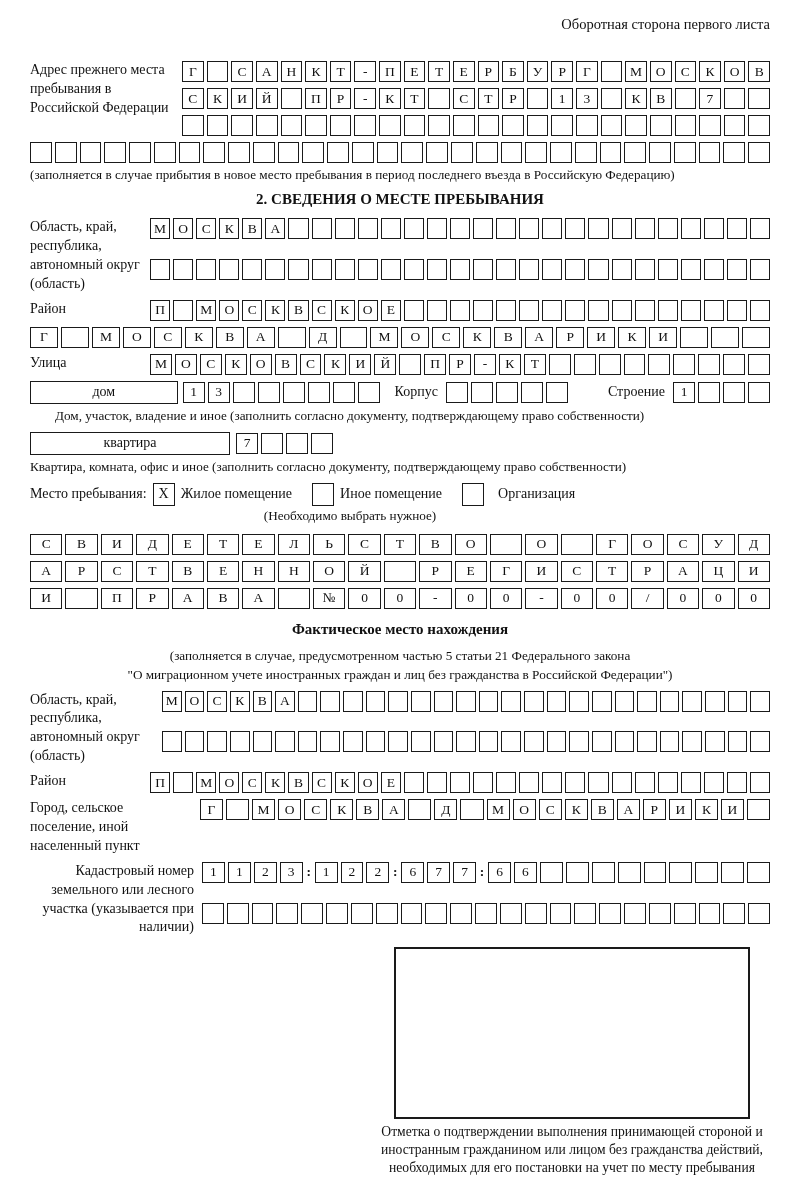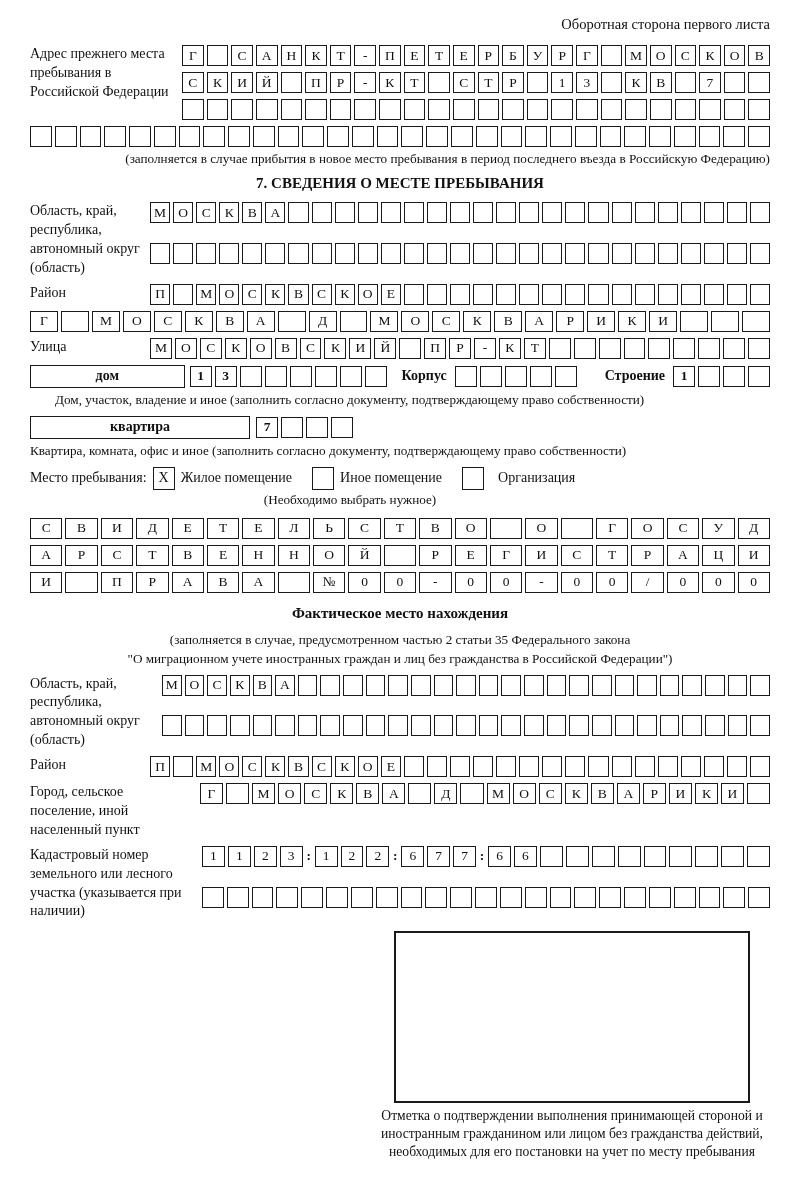--- a/index.html
+++ b/index.html
@@ -18,42 +18,42 @@
   .field { display: flex; margin-bottom: 6px; }
   .flabel { font-size: 14px; line-height: 1.35; padding-right: 8px; }
   .lbl-prev     { flex: 0 0 152px; }
   .lbl-region   { flex: 0 0 120px; }
   .lbl-district { flex: 0 0 120px; }
   .lbl-city     { flex: 0 0 136px; }
   .lbl-street   { flex: 0 0 120px; }
   .lbl-doc      { flex: 0 0 198px; }
   .lbl-region2  { flex: 0 0 132px; }
   .lbl-city2    { flex: 0 0 170px; }
-  .lbl-cad      { flex: 0 0 172px; }
+  .lbl-cad      { flex: 0 0 172px; text-align: right; }
 
   .rows { flex: 1; display: flex; flex-direction: column; gap: 6px; }
   .cells { display: flex; gap: 3px; flex: 1; }
   .cell {
     flex: 1; height: 21px; border: 1.5px solid #1a1a1a;
     display: flex; align-items: center; justify-content: center;
     font-size: 13.5px; background: #fff; min-width: 0;
   }
   .cell.sep { border: none; flex: 0 0 6px; font-weight: bold; }
 
-  .note { font-size: 13.2px; text-align: right; margin: 2px 0 8px 0; }
+  .note { font-size: 13.2px; text-align: left; margin: 2px 0 8px 0; }
   .sec-title { font-size: 15px; font-weight: bold; text-align: center; margin: 6px 0 10px 0; }
 
-  .house-row { display: flex; align-items: center; margin-bottom: 4px; font-weight: bold; }
+  .house-row { display: flex; align-items: center; margin-bottom: 4px; }
   .box-label {
     border: 1.5px solid #1a1a1a; height: 23px;
     display: flex; align-items: center; justify-content: center;
     font-size: 14px;
   }
   .box-dom { width: 165px; }
-  .box-kv  { width: 220px; }
+  .box-kv  { width: 200px; }
   .inline-lbl { font-size: 14px; padding: 0 8px; white-space: nowrap; }
   .wcells { display: flex; gap: 3px; }
   .wcells .cell { flex: 0 0 22px; }
 
   .stay-row { display: flex; align-items: center; margin: 8px 0 2px 0; font-size: 14px; text-align: center; }
   .chk {
     width: 22px; height: 23px; border: 1.5px solid #1a1a1a;
     display: flex; align-items: center; justify-content: center;
     font-size: 14px; margin: 0 6px;
   }
@@ -72,21 +72,21 @@
     font-size: 13.6px; text-align: center; line-height: 1.32;
   }
 </style>
 </head>
 <body>
 
 <div class="content">
 
   <div class="header-note">Оборотная сторона первого листа</div>
 
-  <div class="field" style="margin-top:12px;">
+  <div class="field" style="margin-top:28px;">
     <div class="flabel lbl-prev">Адрес прежнего места пребывания в Российской Федерации</div>
     <div class="rows">
       <div class="cells">
           <div class="cell">Г</div>
           <div class="cell"></div>
           <div class="cell">С</div>
           <div class="cell">А</div>
           <div class="cell">Н</div>
           <div class="cell">К</div>
           <div class="cell">Т</div>
@@ -189,21 +189,21 @@
       <div class="cell"></div>
       <div class="cell"></div>
       <div class="cell"></div>
       <div class="cell"></div>
       <div class="cell"></div>
       <div class="cell"></div>
       <div class="cell"></div>
     </div>
   <div class="note">(заполняется в случае прибытия в новое место пребывания в период последнего въезда в Российскую Федерацию)</div>
 
-  <div class="sec-title">7. СВЕДЕНИЯ О МЕСТЕ ПРЕБЫВАНИЯ</div>
+  <div class="sec-title">2. СВЕДЕНИЯ О МЕСТЕ ПРЕБЫВАНИЯ</div>
 
   <div class="field">
     <div class="flabel lbl-region">Область, край, республика, автономный округ (область)</div>
     <div class="rows">
       <div class="cells">
           <div class="cell">М</div>
           <div class="cell">О</div>
           <div class="cell">С</div>
           <div class="cell">К</div>
           <div class="cell">В</div>
@@ -368,21 +368,21 @@
         <div class="cell"></div>
       </div>
     <div class="inline-lbl" style="margin-left:7px;">Корпус</div>
     <div class="wcells">
         <div class="cell"></div>
         <div class="cell"></div>
         <div class="cell"></div>
         <div class="cell"></div>
         <div class="cell"></div>
       </div>
-    <div class="inline-lbl" style="margin-left:20px;">Строение</div>
+    <div class="inline-lbl" style="margin-left:32px;">Строение</div>
     <div class="wcells">
         <div class="cell">1</div>
         <div class="cell"></div>
         <div class="cell"></div>
         <div class="cell"></div>
       </div>
   </div>
   <div class="note" style="text-align:left;margin-left:25px;">Дом, участок, владение и иное (заполнить согласно документу, подтверждающему право собственности)</div>
 
   <div class="house-row">
@@ -475,21 +475,21 @@
           <div class="cell">0</div>
           <div class="cell">/</div>
           <div class="cell">0</div>
           <div class="cell">0</div>
           <div class="cell">0</div>
         </div>
     </div>
   </div>
 
   <div class="sec-title" style="margin-top:12px;">Фактическое место нахождения</div>
-  <div class="fact-note">(заполняется в случае, предусмотренном частью 2 статьи 35 Федерального закона</div>
+  <div class="fact-note">(заполняется в случае, предусмотренном частью 5 статьи 21 Федерального закона</div>
   <div class="fact-note" style="margin-bottom:8px;">"О миграционном учете иностранных граждан и лиц без гражданства в Российской Федерации")</div>
 
   <div class="field">
     <div class="flabel lbl-region2">Область, край, республика, автономный округ (область)</div>
     <div class="rows">
       <div class="cells">
           <div class="cell">М</div>
           <div class="cell">О</div>
           <div class="cell">С</div>
           <div class="cell">К</div>

